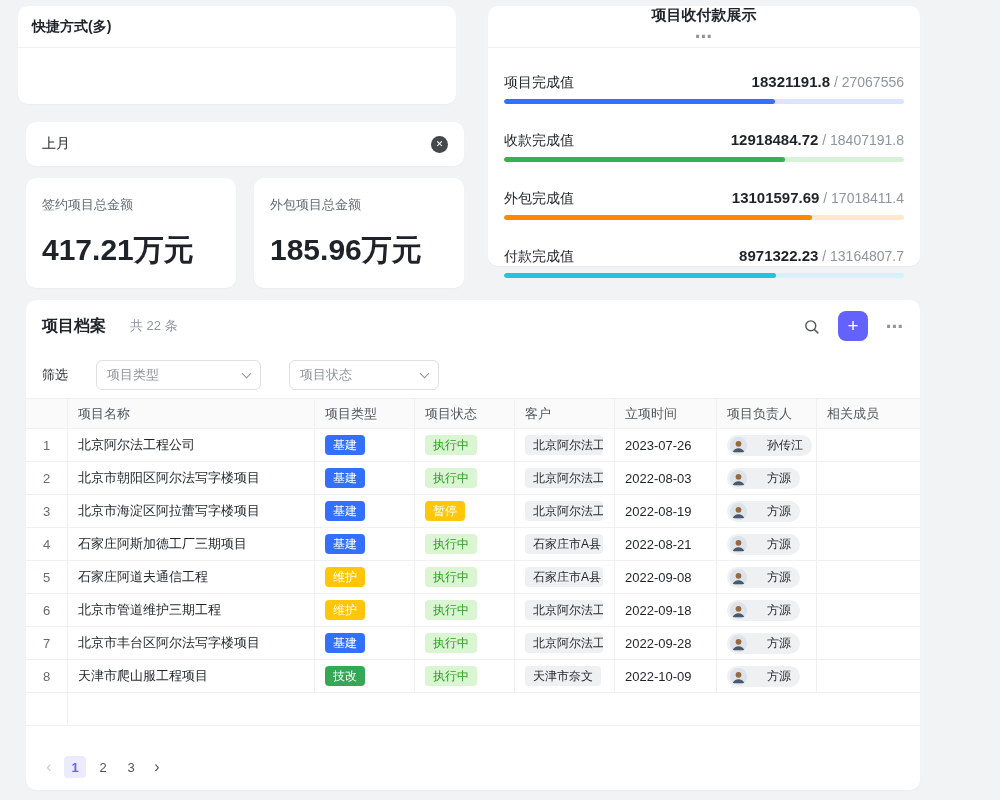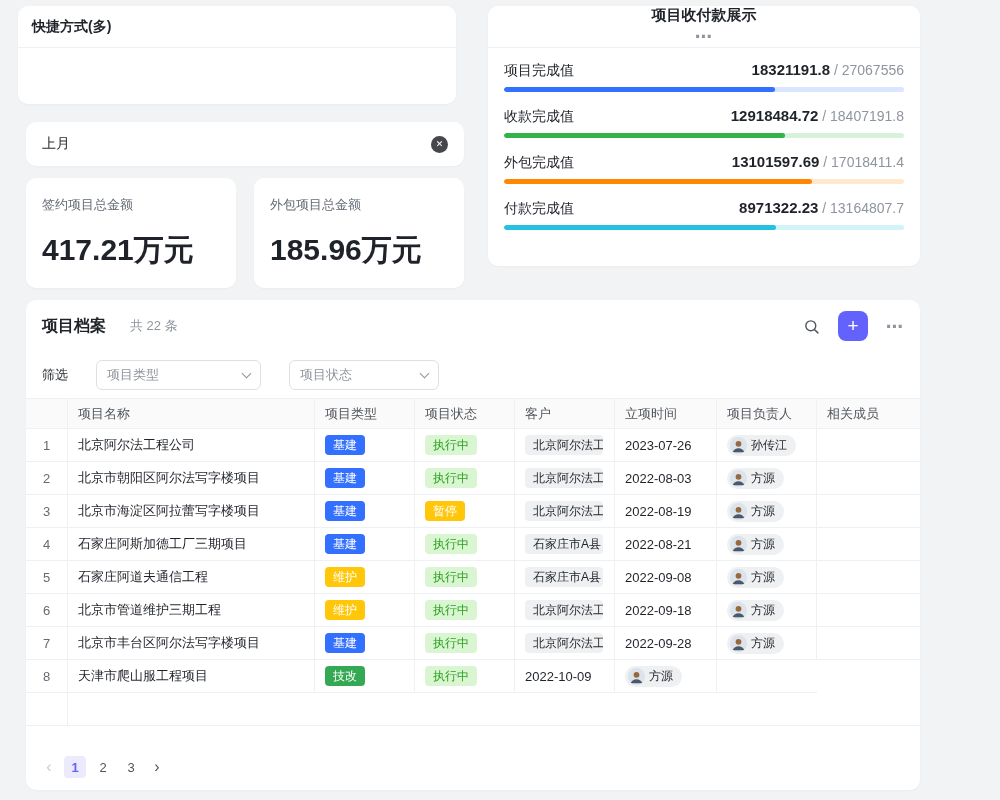--- a/index.html
+++ b/index.html
@@ -33,21 +33,21 @@
   .stat-label { font-size: 13px; color: #646a73; }
   .stat-value { font-size: 30px; font-weight: 700; margin-top: 16px; }
 
   
   #payments { left: 488px; top: 6px; width: 432px; height: 260px; }
   #payments .card-head { font-size: 15px; flex-direction: column; }
   .more { color: #8f959e; font-size: 17px; font-weight: 700; cursor: pointer; letter-spacing: 1px; }
   .metrics { padding: 13px 16px 0; }
   .metric { margin-bottom: 15px; }
   .metric-top { display: flex; justify-content: space-between; align-items: baseline; font-size: 14px; }
-  .metric-vals { font-size: 15px; font-weight: 700; }
+  .metric-vals { font-size: 15px; font-weight: 700; margin-top: 12px; }
   .metric-total { font-size: 14px; color: #8f959e; font-weight: 400; white-space: pre; }
   .bar { height: 5px; border-radius: 3px; margin-top: 7px; overflow: hidden; }
   .bar-fill { height: 100%; border-radius: 3px; }
 
   
   #archive { left: 26px; top: 300px; width: 894px; height: 490px; }
   .archive-head { display: flex; align-items: center; height: 52px; padding: 0 16px; gap: 24px; }
   .archive-title { font-size: 16px; font-weight: 700; }
   .archive-count { font-size: 13px; color: #8f959e; }
   .head-actions { margin-left: auto; display: flex; align-items: center; gap: 18px; }
@@ -69,21 +69,21 @@
   .th, .td { display: flex; align-items: center; padding: 0 10px;
     border-bottom: 1px solid var(--border, #eff0f1); border-right: 1px solid var(--border, #eff0f1);
     overflow: hidden; white-space: nowrap; }
   .th:last-child, .td:last-child { border-right: none; }
   .thead .th { height: 30px; background: #fafafa; font-size: 13px; color: #51565d; }
   .trow .td { height: 33px; font-size: 13px; background: #fff; }
   .c-idx { justify-content: center; color: #646a73; padding: 0 4px; }
   .tag { display: inline-block; font-size: 12px; line-height: 20px; padding: 0 8px; border-radius: 4px; }
   .chip { display: inline-block; font-size: 12px; line-height: 20px; padding: 0 8px; border-radius: 4px;
     background: #eff0f1; color: #1f2329; max-width: 78px; overflow: hidden; white-space: nowrap; }
-  .owner-chip { display: inline-flex; align-items: center; gap: 4px; background: #eff0f1;
+  .owner-chip { display: inline-flex; align-items: center; gap: 20px; background: #eff0f1;
     border-radius: 11px; padding: 2px 9px 2px 3px; font-size: 12px; }
   .avatar { width: 17px; height: 17px; border-radius: 50%; overflow: hidden; display: block; background: #dce3ea; flex-shrink: 0; }
   .erow { display: grid; grid-template-columns: 42px 1fr; height: 33px; border-bottom: 1px solid var(--border, #eff0f1); }
   .erow .ecell { border-right: 1px solid var(--border, #eff0f1); }
 
   
   .pagination { position: absolute; left: 14px; bottom: 12px; display: flex; align-items: center; gap: 6px; font-size: 13px; }
   #pages { display: flex; gap: 6px; }
   .page-btn { min-width: 22px; height: 22px; padding: 0 5px; border-radius: 4px;
     display: flex; align-items: center; justify-content: center; color: #51565d; cursor: pointer; }
@@ -472,20 +472,23 @@
     <div class="td">
               <span>天津市爬山服工程项目</span>
             </div>
     <div class="td">
               <span class="tag" style="background: rgb(52, 168, 83); color: rgb(255, 255, 255);">技改</span>
             </div>
     <div class="td">
               <span class="tag" style="background: rgb(217, 245, 210); color: rgb(46, 161, 33);">执行中</span>
             </div>
     <div class="td">
+              <span class="chip">天津市奈文</span>
+            </div>
+    <div class="td">
               <span>2022-10-09</span>
             </div>
     <div class="td">
       <span class="owner-chip">
         <span class="avatar">
           <svg width="17" height="17" viewBox="0 0 20 20">
             <circle cx="10" cy="10" r="10" fill="#dce3ea"></circle>
             <circle cx="10" cy="8" r="3.4" fill="#97693f"></circle>
             <path d="M3 17.8c1.4-3.2 4-4.7 7-4.7s5.6 1.5 7 4.7z" fill="#49586b"></path>
           </svg>

